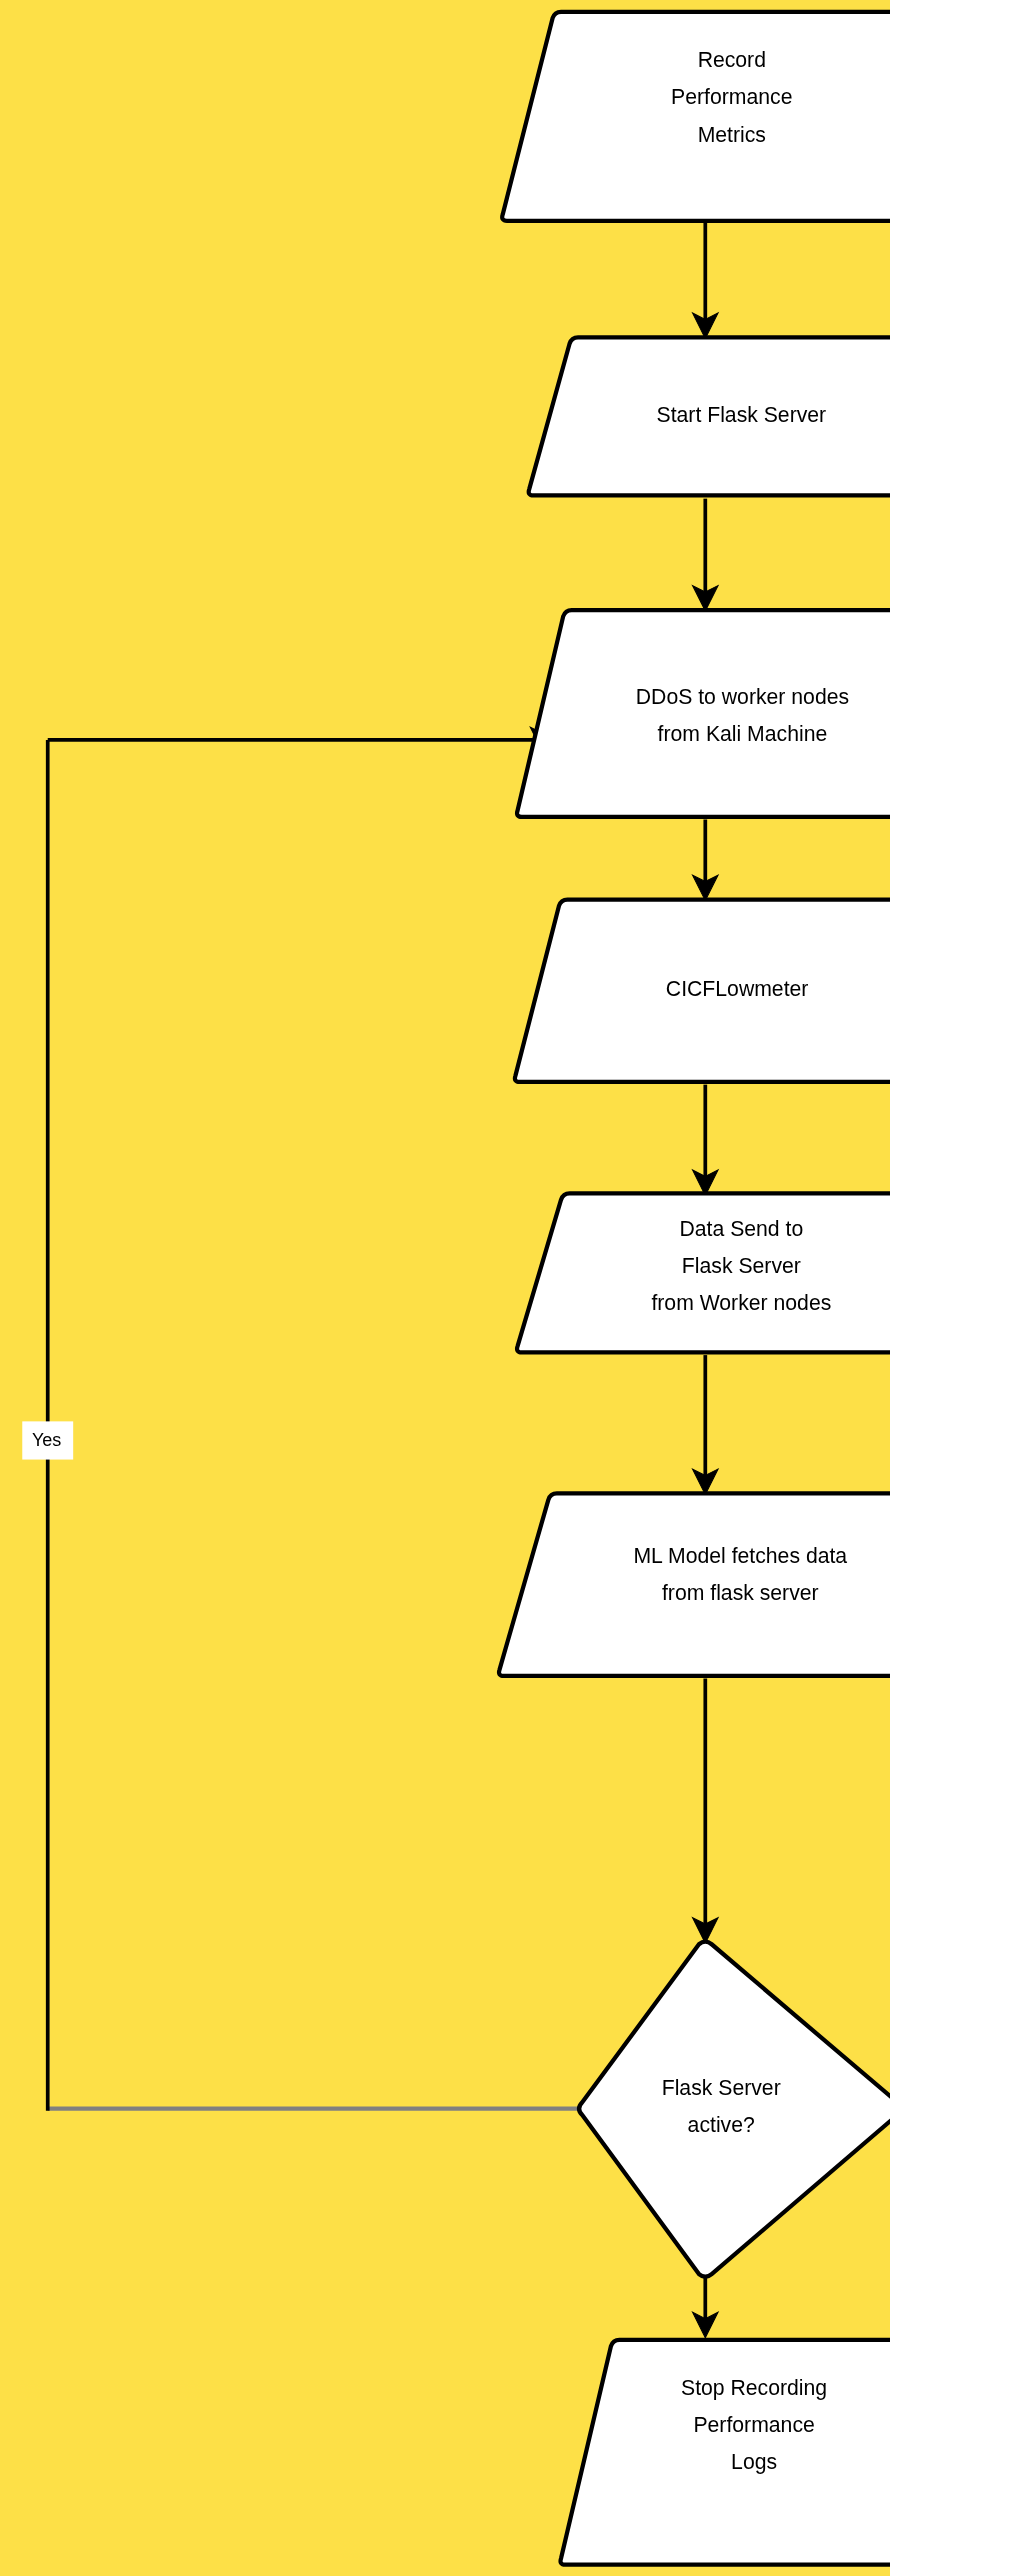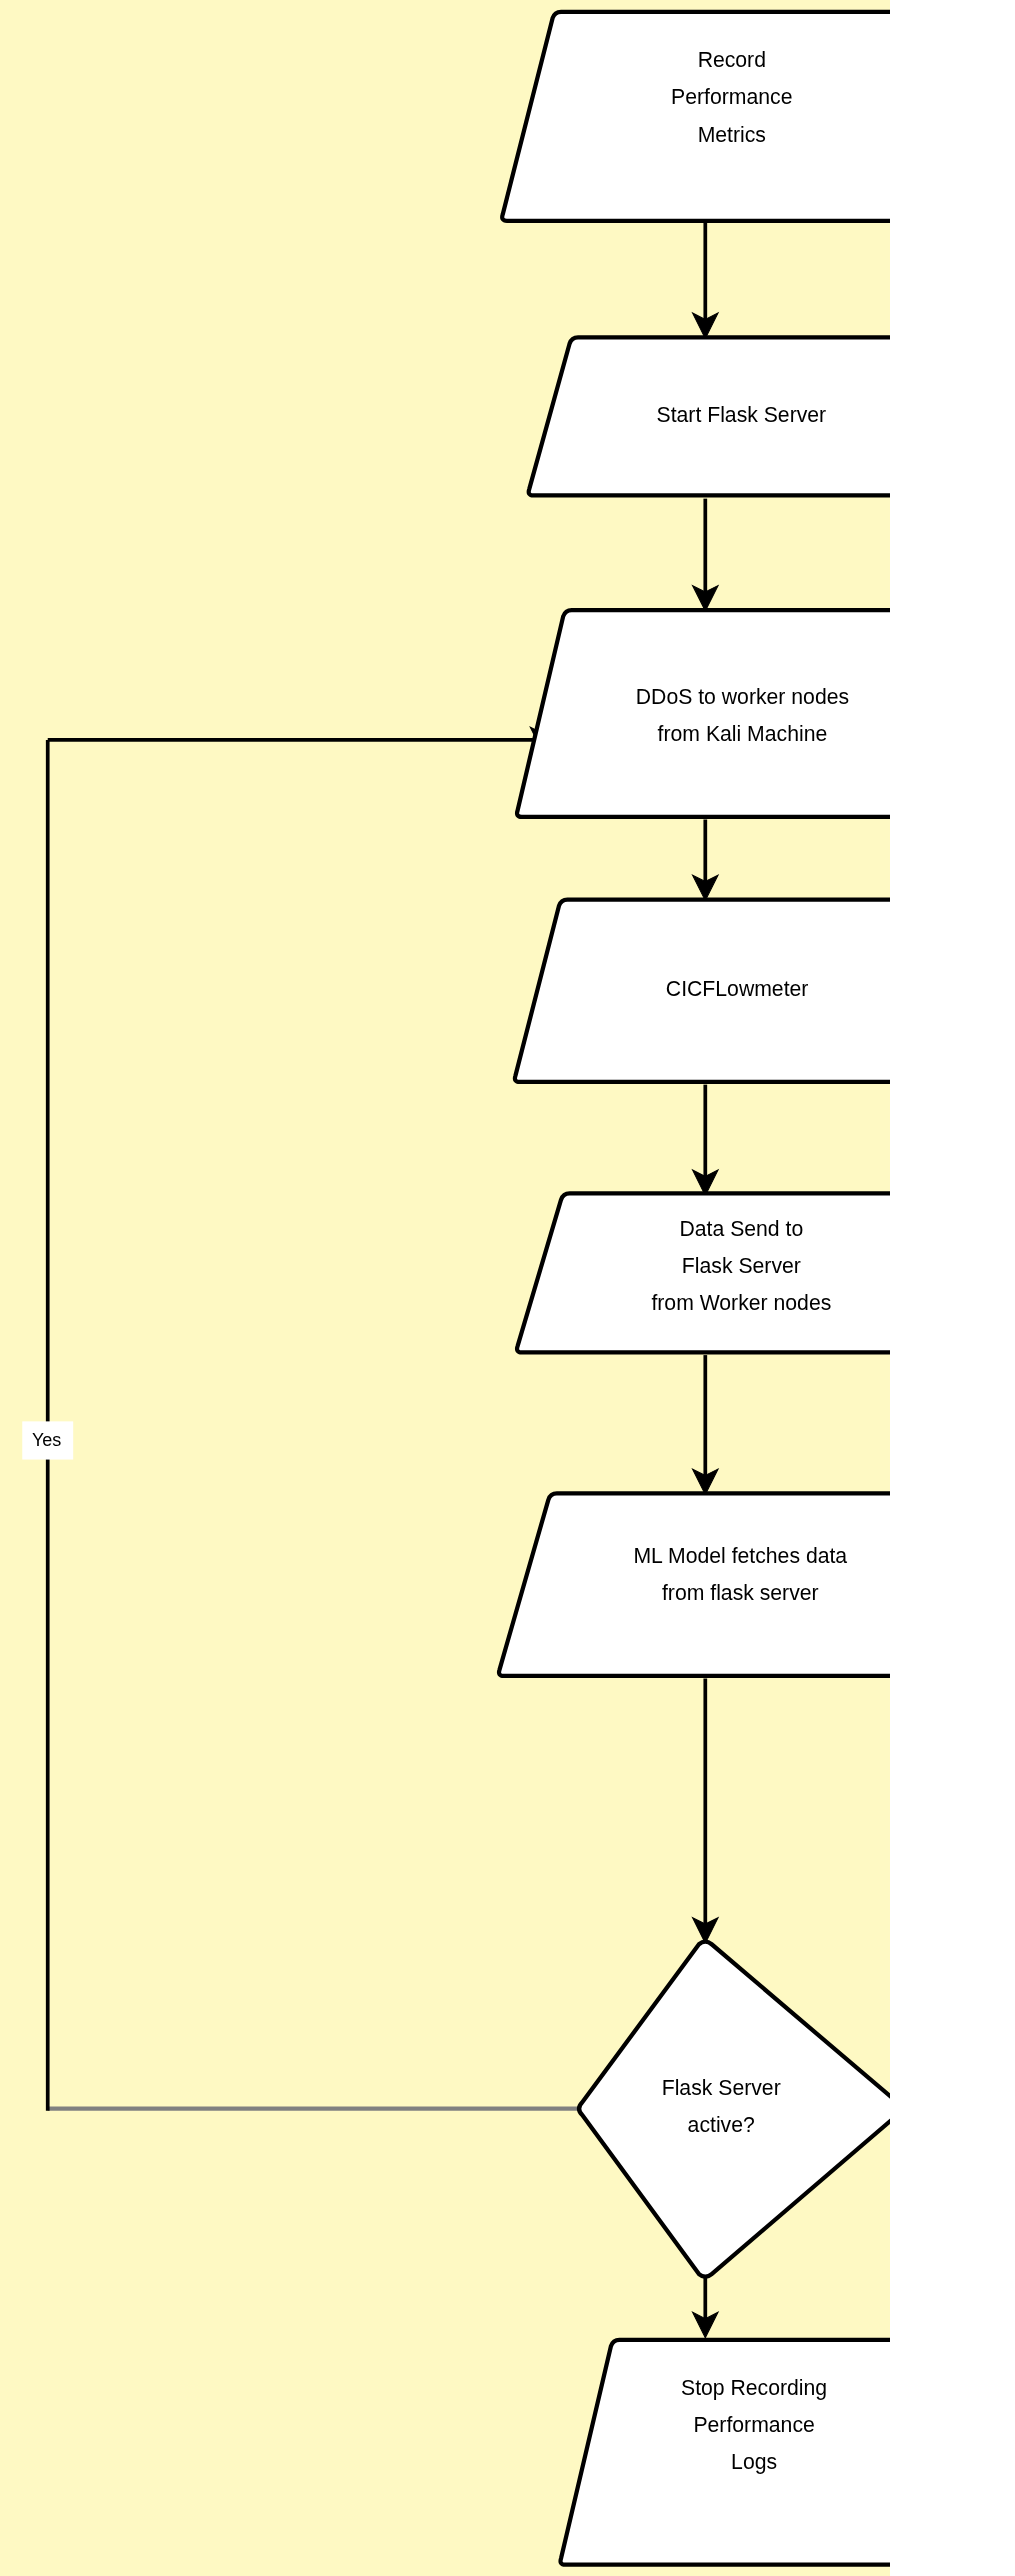--- a/index.html
+++ b/index.html
@@ -8,21 +8,21 @@
     padding: 0;
     background: #ffffff;
   }
   body {
     font-family: "Liberation Sans", sans-serif;
   }
   #canvas {
     position: relative;
     width: 890px;
     height: 2576px;
-    background: #fef9c3;
+    background: #fde047;
     overflow: hidden;
   }
   #flow-svg {
     position: absolute;
     top: 0;
     left: 0;
     width: 1015px;
     height: 2576px;
     display: block;
   }

